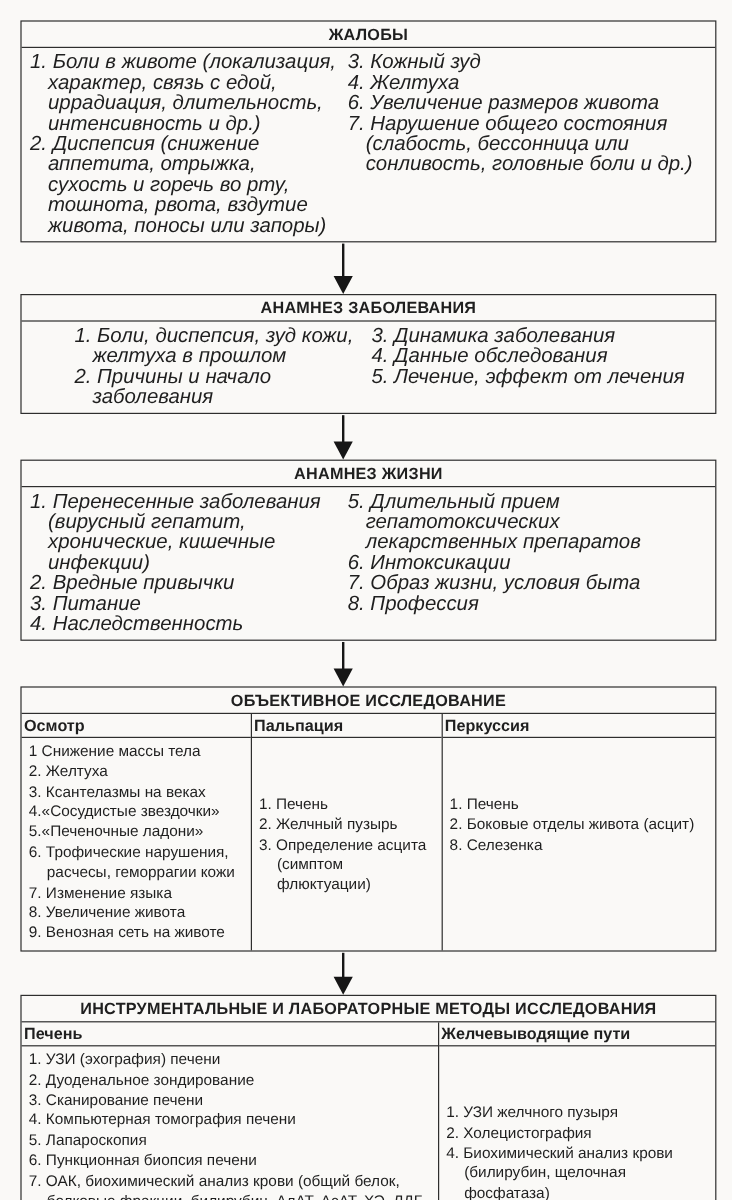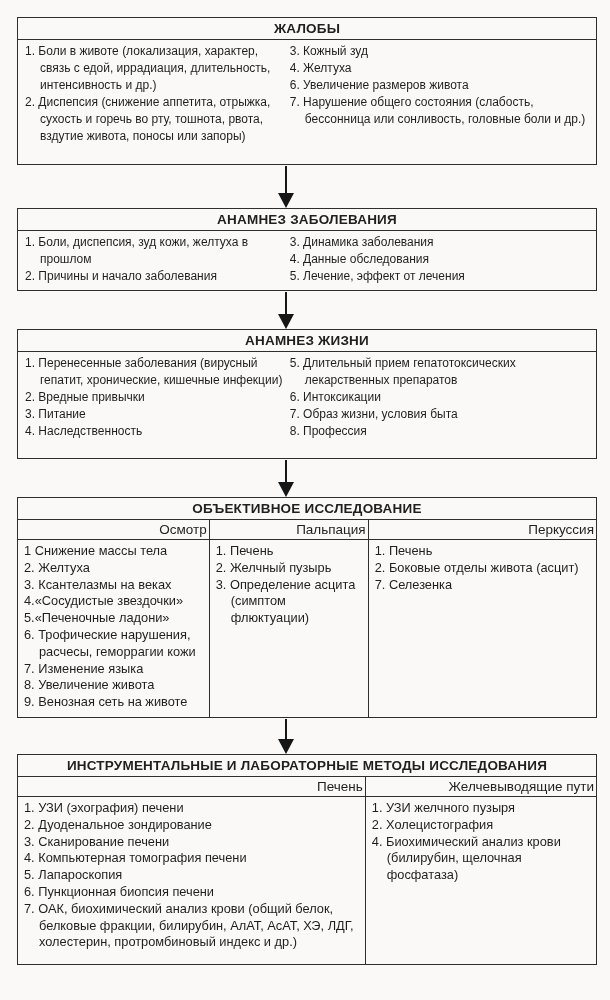--- a/index.html
+++ b/index.html
@@ -31,37 +31,38 @@
     font-weight:700;
     font-size:13.5px;
     letter-spacing:.2px;
     padding:3px 2px 3px;
     border-bottom:1.5px solid var(--border);
   }
   
   .box-body{
     display:flex;
     padding:3px 6px 5px 7px;
-    font-size:12px;
+    font-size:17px;
     line-height:17px;
+    font-style:italic;
   }
   .bcol{box-sizing:border-box;}
   .bcol.left{width:46.5%;padding-right:4px;}
   .bcol.right{width:53.5%;padding-left:2px;}
   .item{
     padding-left:15px;
     text-indent:-15px;
   }
   
   .tcols{display:flex;align-items:stretch;}
   .tcol{box-sizing:border-box;display:flex;flex-direction:column;}
-  .tcol + .tcol{border-left:1.5px solid var(--border);}
+  .tcol + .tcol{border-left:1.5px solid var(--border);gap:44px;}
   .tcol-header{
-    text-align:right;
-    font-weight:400;
+    text-align:left;
+    font-weight:700;
     font-size:13.5px;
     padding:2px 2px 2px;
     border-bottom:1.5px solid var(--border);
   }
   .tcol-body{
     padding:3px 3px 6px 6px;
     font-size:12.8px;
     line-height:16.8px;
     flex:1;
   }
@@ -80,21 +81,21 @@
   }
   .flow .head{
     position:absolute;
     left:261px;bottom:0;
     width:0;height:0;
     border-left:8px solid transparent;
     border-right:8px solid transparent;
     border-top:15px solid #161616;
   }
   .mh116{min-height:116px;}
-  .mh46{min-height:46px;}
+  .mh46{min-height:46px;margin-left:37px;}
   .mh98{min-height:98px;}
   .mh160{min-height:160px;}
   .mh158{min-height:158px;}
 </style>
 </head>
 <body>
 
 <div class="page">
 
   <section class="box">
@@ -184,21 +185,21 @@
             <div class="item">1. Печень</div>
             <div class="item">2. Желчный пузырь</div>
             <div class="item">3. Определение асцита (симптом флюктуации)</div>
           </div>
       </div>
       <div class="tcol w395">
         <div class="tcol-header">Перкуссия</div>
         <div class="tcol-body">
             <div class="item">1. Печень</div>
             <div class="item">2. Боковые отделы живота (асцит)</div>
-            <div class="item">7. Селезенка</div>
+            <div class="item">8. Селезенка</div>
           </div>
       </div>
     </div>
   </section>
 
   <div class="flow" style="height:36px">
     <span class="shaft"></span>
     <span class="head"></span>
   </div>
 

